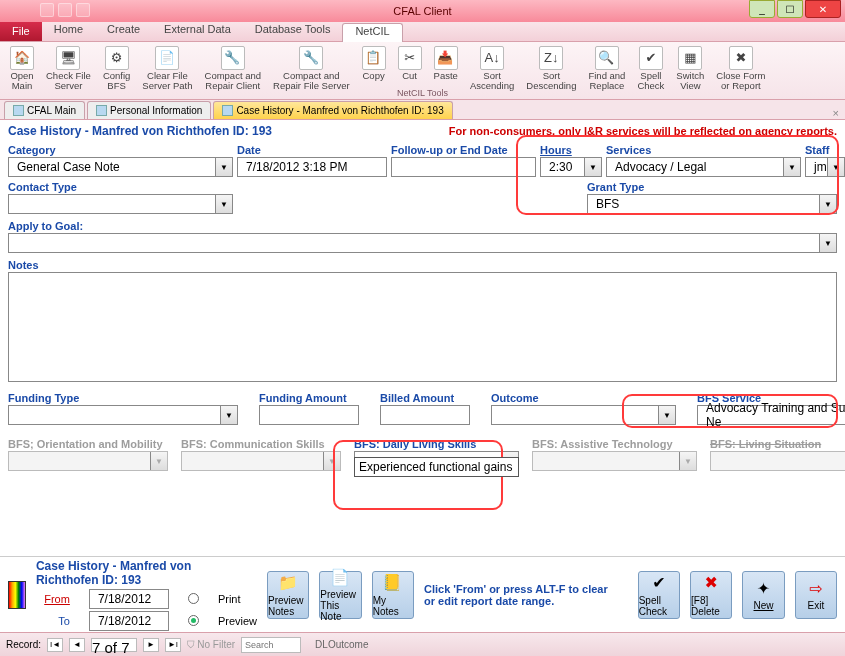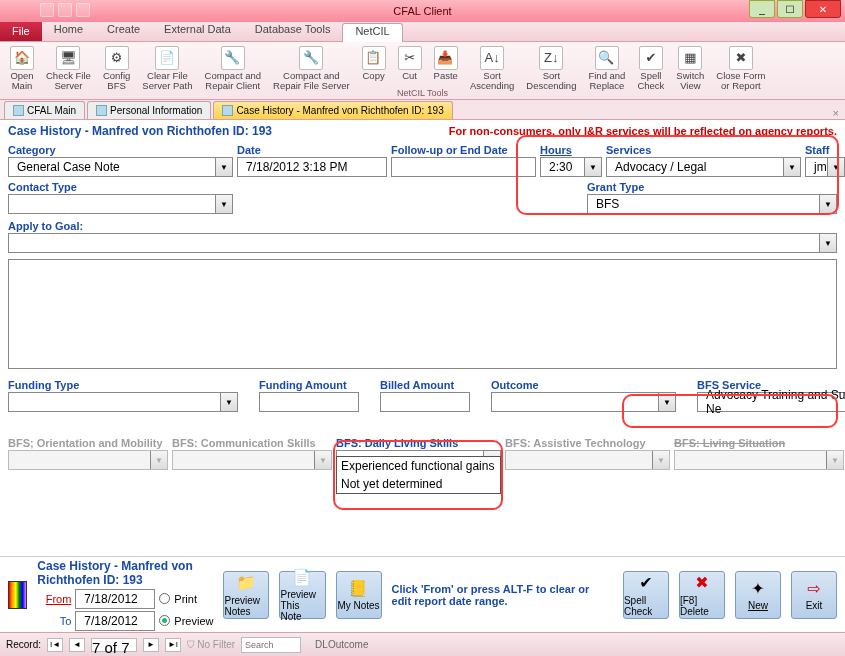--- a/index.html
+++ b/index.html
@@ -45,32 +45,32 @@
 .row1 { display:grid; grid-template-columns: 225px 150px 145px 62px 195px 40px; gap:4px; }
 .redbox { border:2px solid #ff3a3a; border-radius:10px; }
 .redgroup1 { position:absolute; left:516px; top:135px; width:323px; height:80px; pointer-events:none;}
 
 .fullrow { margin-top:6px; }
 textarea.notes { width:100%; height:110px; border:1px solid #888; resize:none; font-size:12px; padding:3px;}
 
 .row3 { display:grid; grid-template-columns: 230px 100px 90px 185px 210px; gap:21px; margin-top:8px;}
 .redgroup2 { position:absolute; left:622px; top:394px; width:216px; height:34px; pointer-events:none;}
 
-.row4 { display:grid; grid-template-columns: 160px 160px 165px 165px 170px; gap:4px; margin-top:25px;}
+.row4 { display:grid; grid-template-columns: 160px 160px 165px 165px 170px; gap:13px; margin-top:13px;}
 .dropdown-open { position:relative; }
 .dropdown-list { position:absolute; top:19px; left:0; right:0; background:#fff; border:1px solid #555; z-index:5;}
 .dropdown-list div { padding:2px 4px; font-size:12px; }
 .redgroup3 { position:absolute; left:333px; top:440px; width:170px; height:70px; pointer-events:none;}
 
 .footer { position:absolute; bottom:24px; left:0; right:0; height:76px; border-top:1px solid #ccc; padding:6px 8px; display:flex; align-items:center; gap:10px;}
 .footer .coloricon { width:28px;height:28px; background:linear-gradient(90deg,red,orange,yellow,green,blue,violet); border:1px solid #333;}
 .footer-mid { display:flex; flex-direction:column; gap:2px; }
 .footer-title { color:#1a4aa8; font-weight:bold; font-size:12px;}
 .footer-hint { color:#1a4aa8; font-weight:bold; font-size:11px; margin-left:auto; margin-right:10px;}
-.daterow { display:flex; align-items:center; gap:4px; font-size:11px;}
+.daterow { display:flex; align-items:center; gap:19px; font-size:11px;}
 .daterow .lbl { color:#1a4aa8; width:34px; text-align:right;}
 .radio { width:11px; height:11px; border:1px solid #666; border-radius:50%; display:inline-block; position:relative;}
 .radio.sel::after{content:'';position:absolute;inset:2px;background:#2b6;border-radius:50%;}
 .footbtn { width:68px; height:48px; background:linear-gradient(#d8e6f5,#b6cfe8); border:1px solid #7a9cc0; border-radius:3px; display:flex; flex-direction:column; align-items:center; justify-content:center; font-size:10px; gap:2px;}
 .footbtn .fic { width:20px;height:20px; display:flex;align-items:center;justify-content:center; font-size:16px;}
 
 .statusbar { position:absolute; bottom:0; left:0; right:0; height:24px; background:linear-gradient(#f7e8ec,#efd4db); border-top:1px solid #d9a0ab; display:flex; align-items:center; font-size:10px; padding:0 6px; gap:6px;}
 .statusbar .navbtn { width:16px; height:14px; border:1px solid #bbb; background:#fff; font-size:8px; display:flex;align-items:center;justify-content:center;}
 .statusbar .recbox { width:46px; height:14px; border:1px solid #bbb; background:#fff; text-align:left; font-size:15px;}
 .statusbar .srch { height:14px; border:1px solid #bbb; background:#fff; width:60px; font-size:9px; padding:7px 3px; color:#888;}
@@ -255,21 +255,21 @@
   </div>
 
   <div class="fullrow">
       <span class="label">Apply to Goal:</span>
     <div class="combo">
         <span></span>
         <span class="arrow">▼</span>
       </div>
     </div>
 
-  <div class="fullrow">
+  <div class="fullrow"><span class="label">Notes</span>
     <textarea class="notes" style=""></textarea></div>
 
   <div class="row3">
     <div>
         <span class="label">Funding Type</span>
       <div class="combo">
           <span></span>
           <span class="arrow">▼</span>
         </div>
       </div>
@@ -309,21 +309,20 @@
         </div>
       </div>
     <div class="dropdown-open">
         <span class="label">BFS: Daily Living Skills</span>
       <div class="combo">
           <span></span>
           <span class="arrow">▼</span>
         </div>
       <div class="dropdown-list">
         <div>Experienced functional gains</div>
-        <div>Not yet determined</div>
       </div>
       </div>
     <div>
         <span class="label dim">BFS: Assistive Technology</span>
       <div class="combo dim">
           <span></span>
           <span class="arrow">▼</span>
         </div>
       </div>
     <div>

